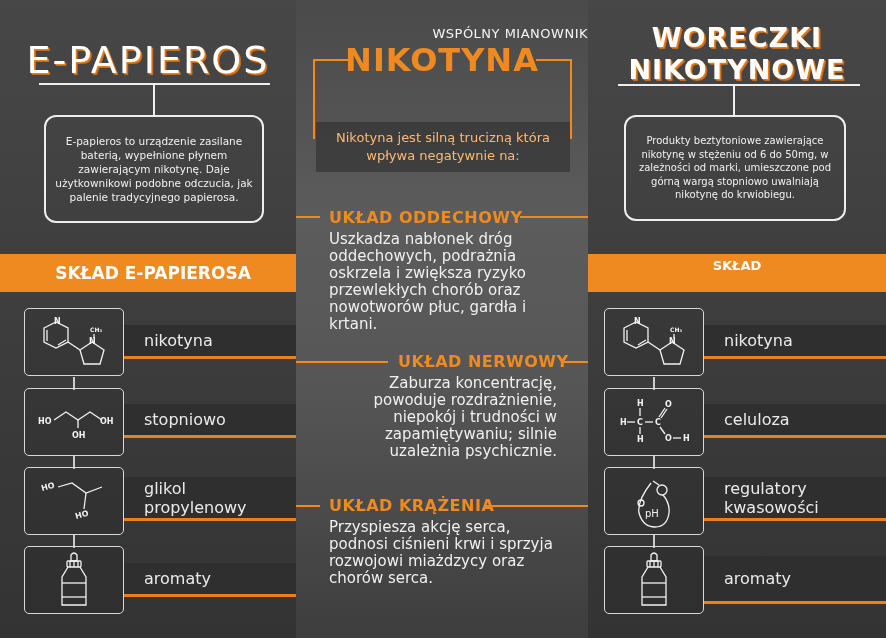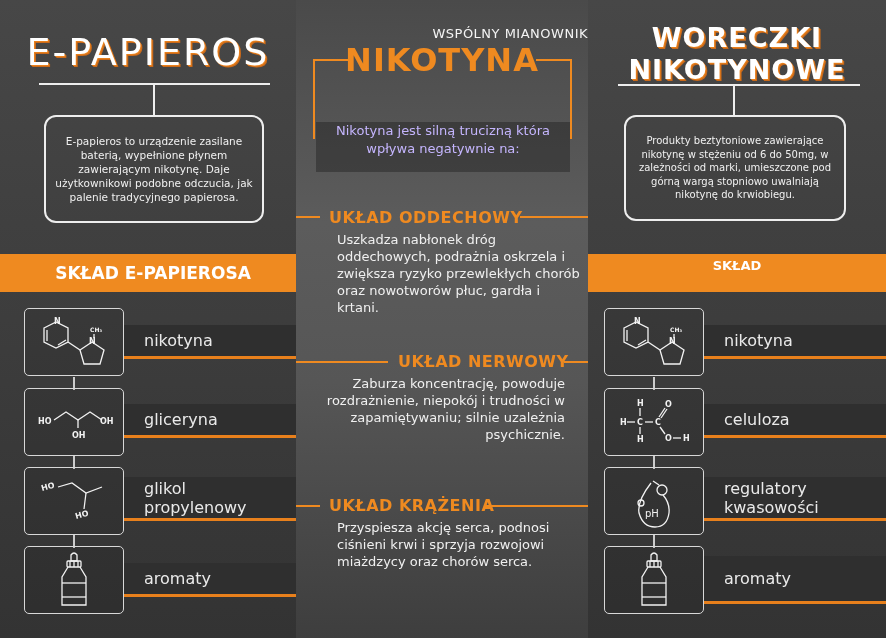--- a/index.html
+++ b/index.html
@@ -6,45 +6,45 @@
   html, body { width: 886px; height: 638px; overflow: hidden; background: #3a3a3a; }
   body { font-family: "DejaVu Sans", sans-serif; color: #f2f2f2; position: relative; }
 
   .panel { position: absolute; top: 0; height: 638px; }
   .panel-left { left: 0; width: 296px; background: linear-gradient(180deg, #474747 0%, #3d3d3d 50%, #333 100%); }
   .panel-right { left: 588px; width: 298px; background: linear-gradient(180deg, #474747 0%, #3d3d3d 50%, #333 100%); }
   .panel-center { left: 296px; width: 292px; background: linear-gradient(180deg, #4a4a4a 0%, #5c5c5c 35%, #565656 60%, #3e3e3e 100%); }
 
   .big-title { position: absolute; color: #fff; font-weight: bold; text-align: center;
     text-shadow: 1px 1px 0 #e8801c, 2px 2px 0 #c9691a; letter-spacing: 1px; }
-  .left-title { left: 0; width: 296px; top: 30px; font-size: 38px; font-family: "DejaVu Sans", sans-serif; font-weight: normal; letter-spacing: 2px; }
+  .left-title { left: 0; width: 296px; top: 38px; font-size: 38px; font-family: "DejaVu Sans", sans-serif; font-weight: normal; letter-spacing: 2px; }
   .right-title { left: 588px; width: 298px; top: 22px; font-size: 27px; line-height: 32px; }
 
   .hline { position: absolute; height: 2px; background: #eee; }
   .vline { position: absolute; width: 2px; background: #eee; }
 
   .info-box { position: absolute; border: 2px solid #eee; border-radius: 12px; text-align: center;
     font-size: 10.5px; line-height: 14px; padding: 8px 6px; display: flex; align-items: center; justify-content: center; color: #f0f0f0; }
 
   .orange-banner { position: absolute; background: #ef8a20; color: #fff; font-weight: bold; text-align: center; }
 
   .ing-box { position: absolute; width: 100px; height: 68px; border: 1.5px solid #d8d8d8; border-radius: 5px; background: rgba(0,0,0,0.08); display:flex; align-items:center; justify-content:center; }
   .ing-bar { position: absolute; height: 34px; background: #2f2f2f; border-bottom: 3px solid #e8801c; display: flex; align-items: center; padding-left: 20px; font-size: 16px; color: #eaeaea; }
   .ing-bar.two { height: 44px; flex-direction: column; align-items: flex-start; justify-content: center; line-height: 19px; }
   .ing-conn { position: absolute; width: 2px; height: 13px; background: #ccc; }
 
   .subtitle-top { position: absolute; left: 296px; width: 292px; top: 26px; text-align: right; font-size: 13px; color: #f4f4f4; letter-spacing: 0.5px; }
   .center-title { position: absolute; left: 296px; width: 292px; top: 41px; text-align: center; font-size: 32px; font-weight: bold; color: #ef8a20; letter-spacing: 1px; }
   .obracket-l { position: absolute; left: 313px; top: 59px; width: 40px; height: 80px; border-top: 2px solid #ef8a20; border-left: 2px solid #ef8a20; }
   .obracket-r { position: absolute; left: 536px; top: 59px; width: 36px; height: 80px; border-top: 2px solid #ef8a20; border-right: 2px solid #ef8a20; }
-  .intro-band { position: absolute; left: 316px; width: 254px; top: 122px; height: 50px; background: rgba(0,0,0,0.28); text-align: center; font-size: 13px; line-height: 18px; color: #c4b5fd; }
+  .intro-band { position: absolute; left: 316px; width: 254px; top: 122px; height: 50px; background: rgba(0,0,0,0.28); text-align: center; font-size: 13px; line-height: 18px; padding-top: 7px; color: #fdba74; }
 
   .sec-heading { position: absolute; font-size: 16px; font-weight: bold; color: #ef8a20; letter-spacing: 0.5px; }
   .sec-line { position: absolute; height: 2px; background: #ef8a20; }
-  .sec-text { position: absolute; font-size: 13px; line-height: 17px; color: #f0f0f0; margin-left: 8px; }
+  .sec-text { position: absolute; font-size: 15px; line-height: 17px; color: #f0f0f0; }
 
   svg { display: block; }
   svg * { stroke: #f2f2f2; fill: none; stroke-width: 1.3; }
   svg text { fill: #f2f2f2; stroke: none; font-family: "DejaVu Sans", sans-serif; font-size: 8px; font-weight: bold; }
 </style>
 </head>
 <body>
 
 <div class="panel panel-left"></div>
 <div class="panel panel-center"></div>
@@ -80,21 +80,21 @@
 <div class="ing-box" style="left:24px;top:388px;">
   <svg width="84" height="56" viewBox="0 0 84 56">
     <text x="6" y="30">HO</text>
     <polyline points="22,26 34,18 46,26 58,18 70,26"></polyline>
     <line x1="46" y1="26" x2="46" y2="34"></line>
     <text x="68" y="30">OH</text>
     <text x="40" y="44">OH</text>
   </svg>
 </div>
 <div class="ing-bar" style="left:124px;top:404px;width:172px;">
-  <span>gliceryna</span>
+  <span>stopniowo</span>
 </div>
 <div class="ing-conn" style="left:73px;top:456px;"></div>
 
 <div class="ing-box" style="left:24px;top:467px;">
   <svg width="84" height="56" viewBox="0 0 84 56">
     <text x="10" y="18" transform="rotate(-15 10 18)">HO</text>
     <polyline points="26,14 40,10 54,20 70,14"></polyline>
     <line x1="54" y1="20" x2="52" y2="36"></line>
     <text x="44" y="46" transform="rotate(-15 44 46)">HO</text>
   </svg>

